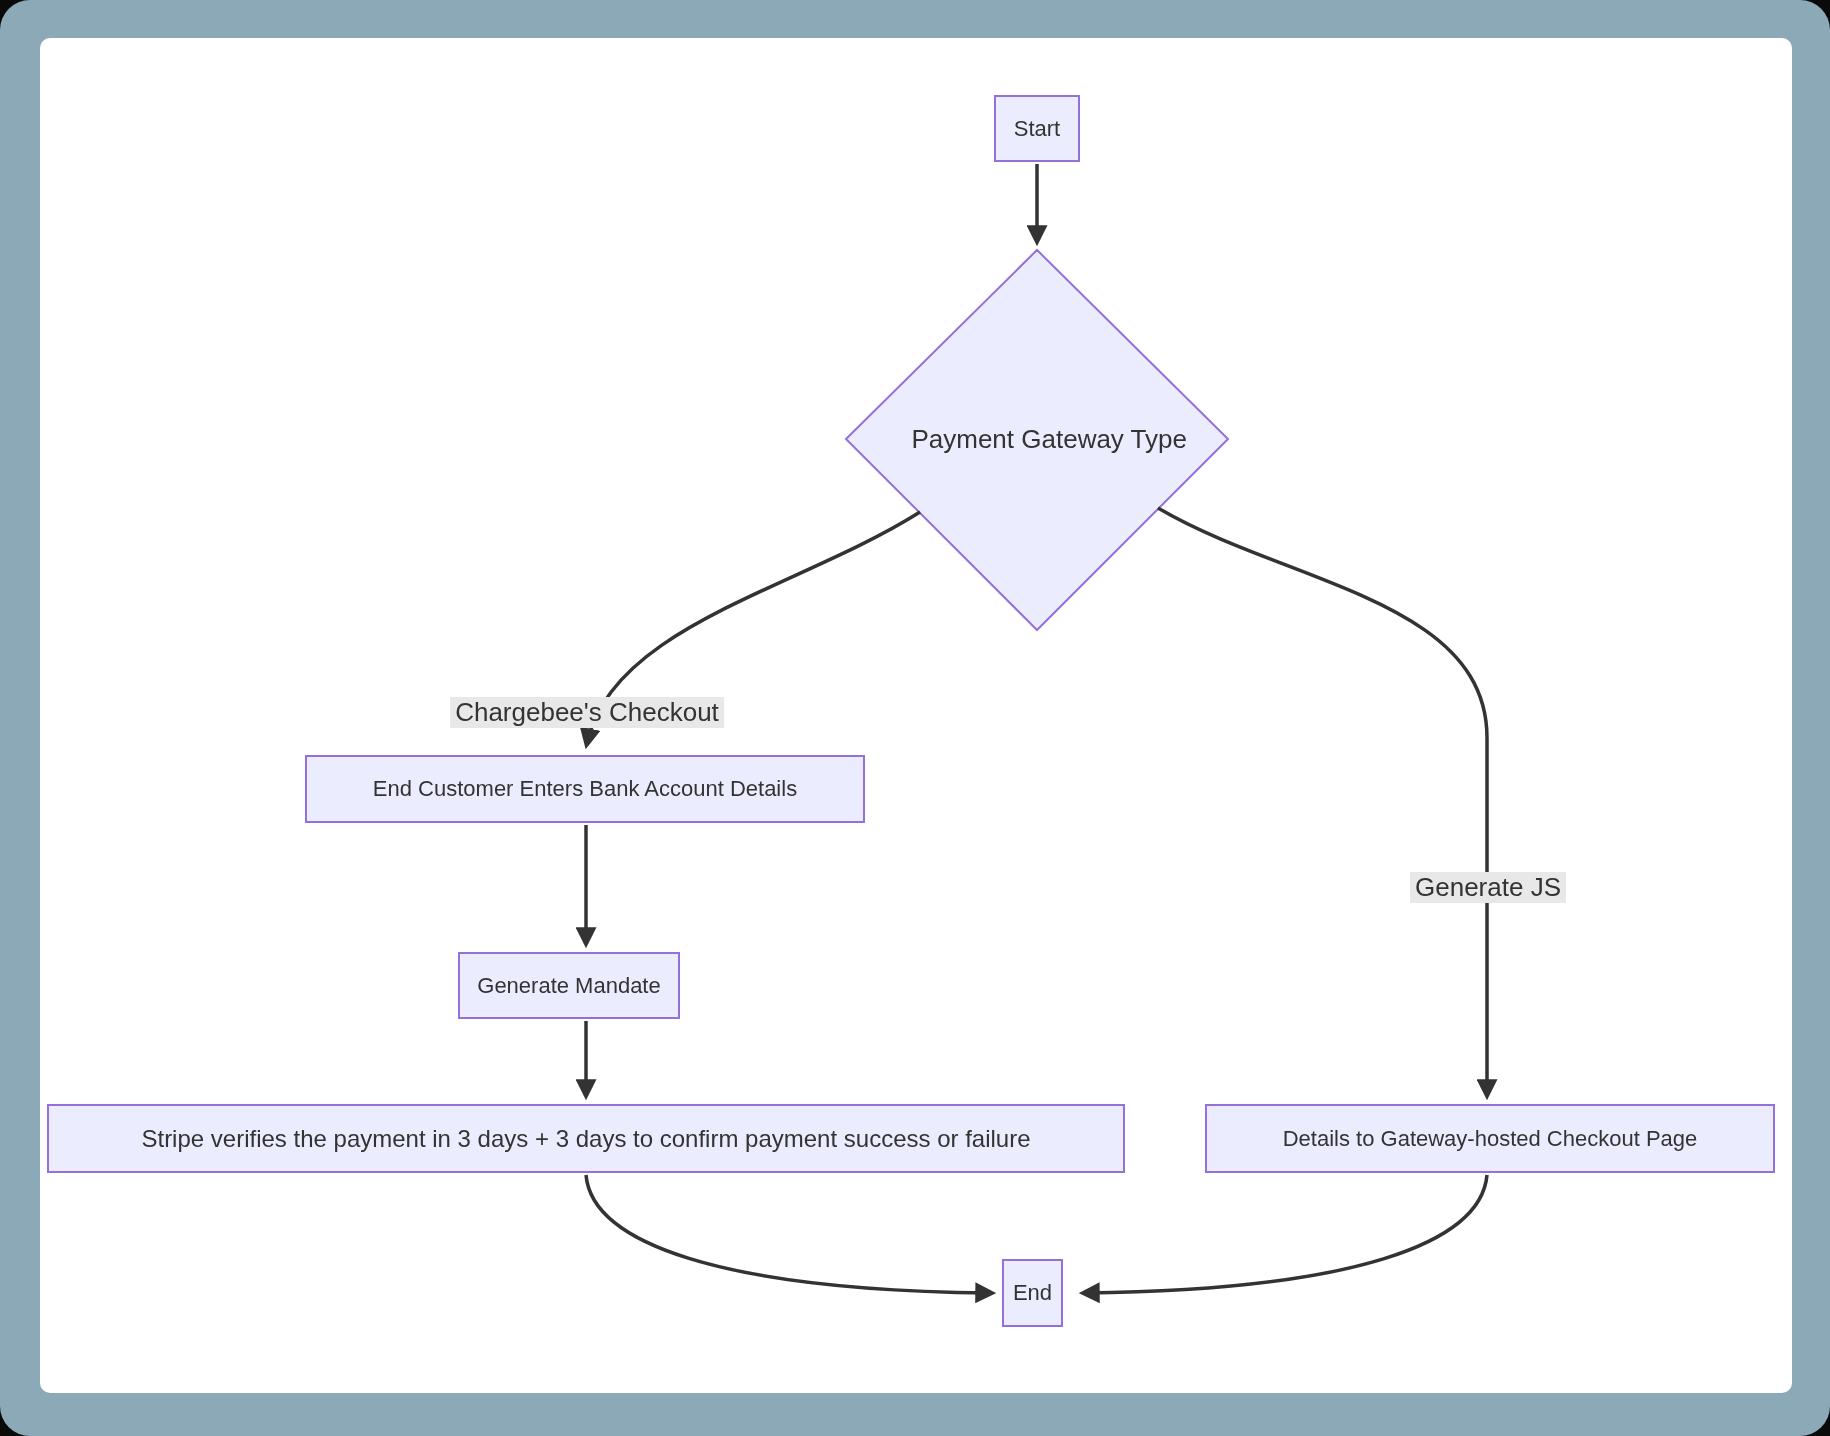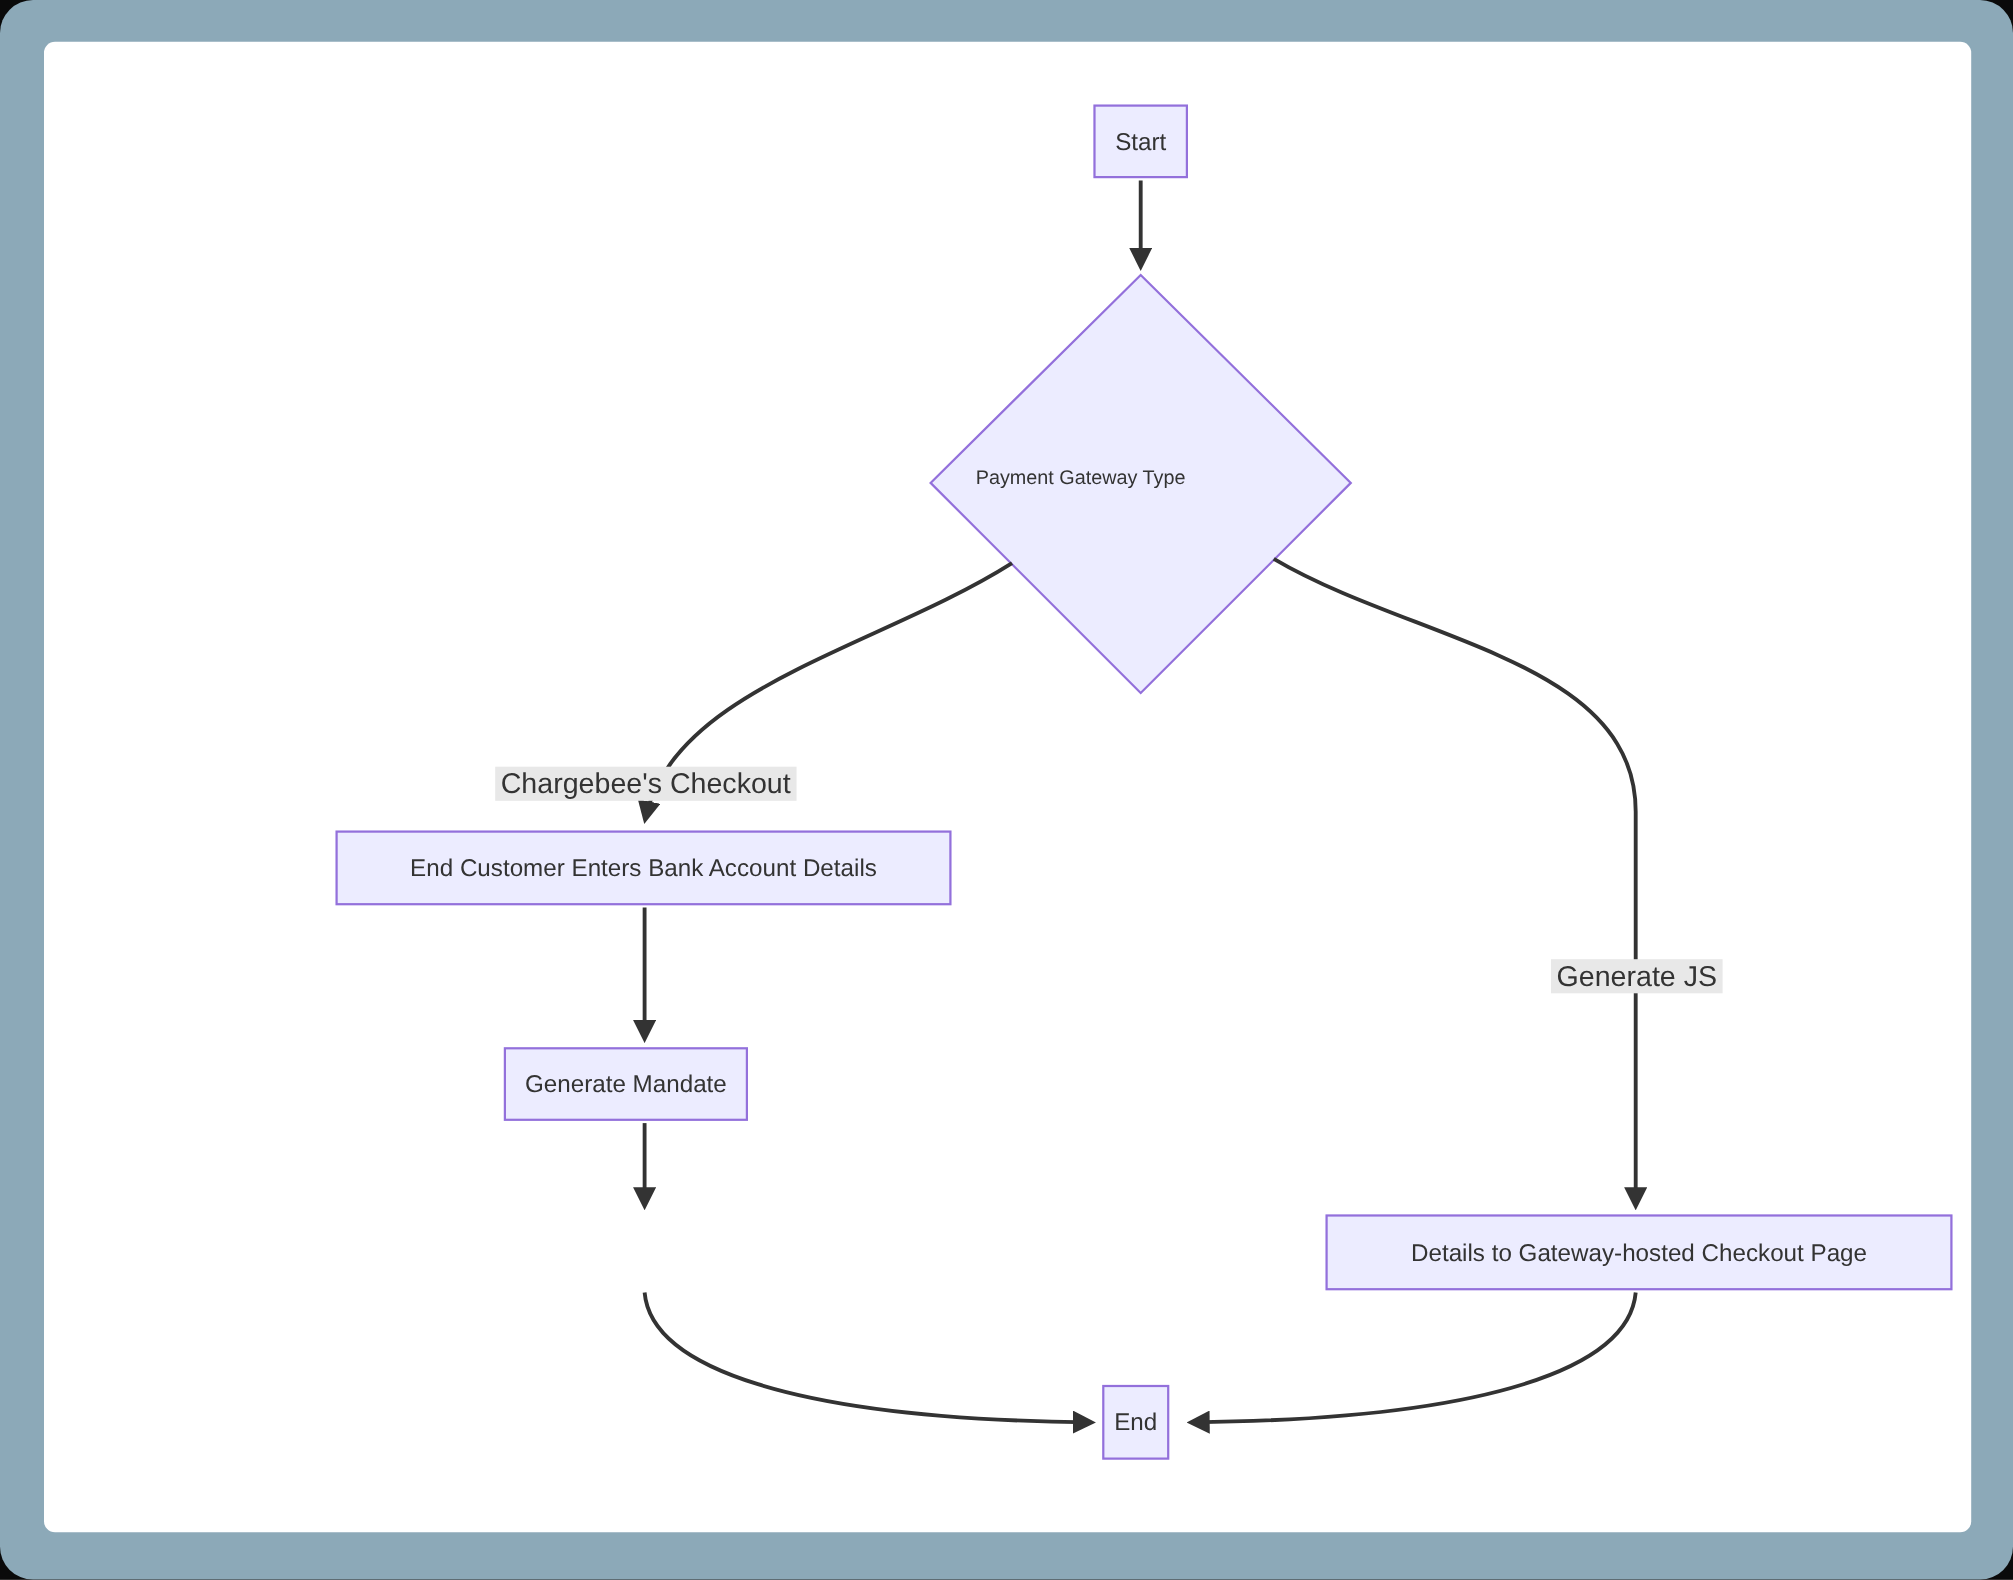--- a/index.html
+++ b/index.html
@@ -43,22 +43,22 @@
     justify-content: center;
     white-space: nowrap;
     text-align: center;
   }
   .node.small-text { font-size: 24px; }
   .diamond-label {
     position: absolute;
     left: 847px; top: 386px;
     width: 300px;
     color: #333333;
-    font-size: 18px;
-    text-align: left;
+    font-size: 26px;
+    text-align: right;
     white-space: nowrap;
   }
   .edge-label {
     position: absolute;
     transform: translateX(-50%);
     background: #E8E8E8;
     color: #333333;
     font-size: 26px;
     line-height: 31px;
     padding: 0 5px;
@@ -113,20 +113,23 @@
     </div>
 
     <div class="node node-enter-bank">
       <span>End Customer Enters Bank Account Details</span>
     </div>
 
     <div class="node node-generate-mandate">
       <span>Generate Mandate</span>
     </div>
 
+    <div class="node small-text node-stripe-verifies">
+      <span>Stripe verifies the payment in 3 days + 3 days to confirm payment success or failure</span>
+    </div>
 
     <div class="node node-redirect">
       <span>Details to Gateway-hosted Checkout Page</span>
     </div>
 
     <div class="node node-end">
       <span>End</span>
     </div>
 
     <div class="edge-label lbl-chargebee">Chargebee's Checkout</div>

